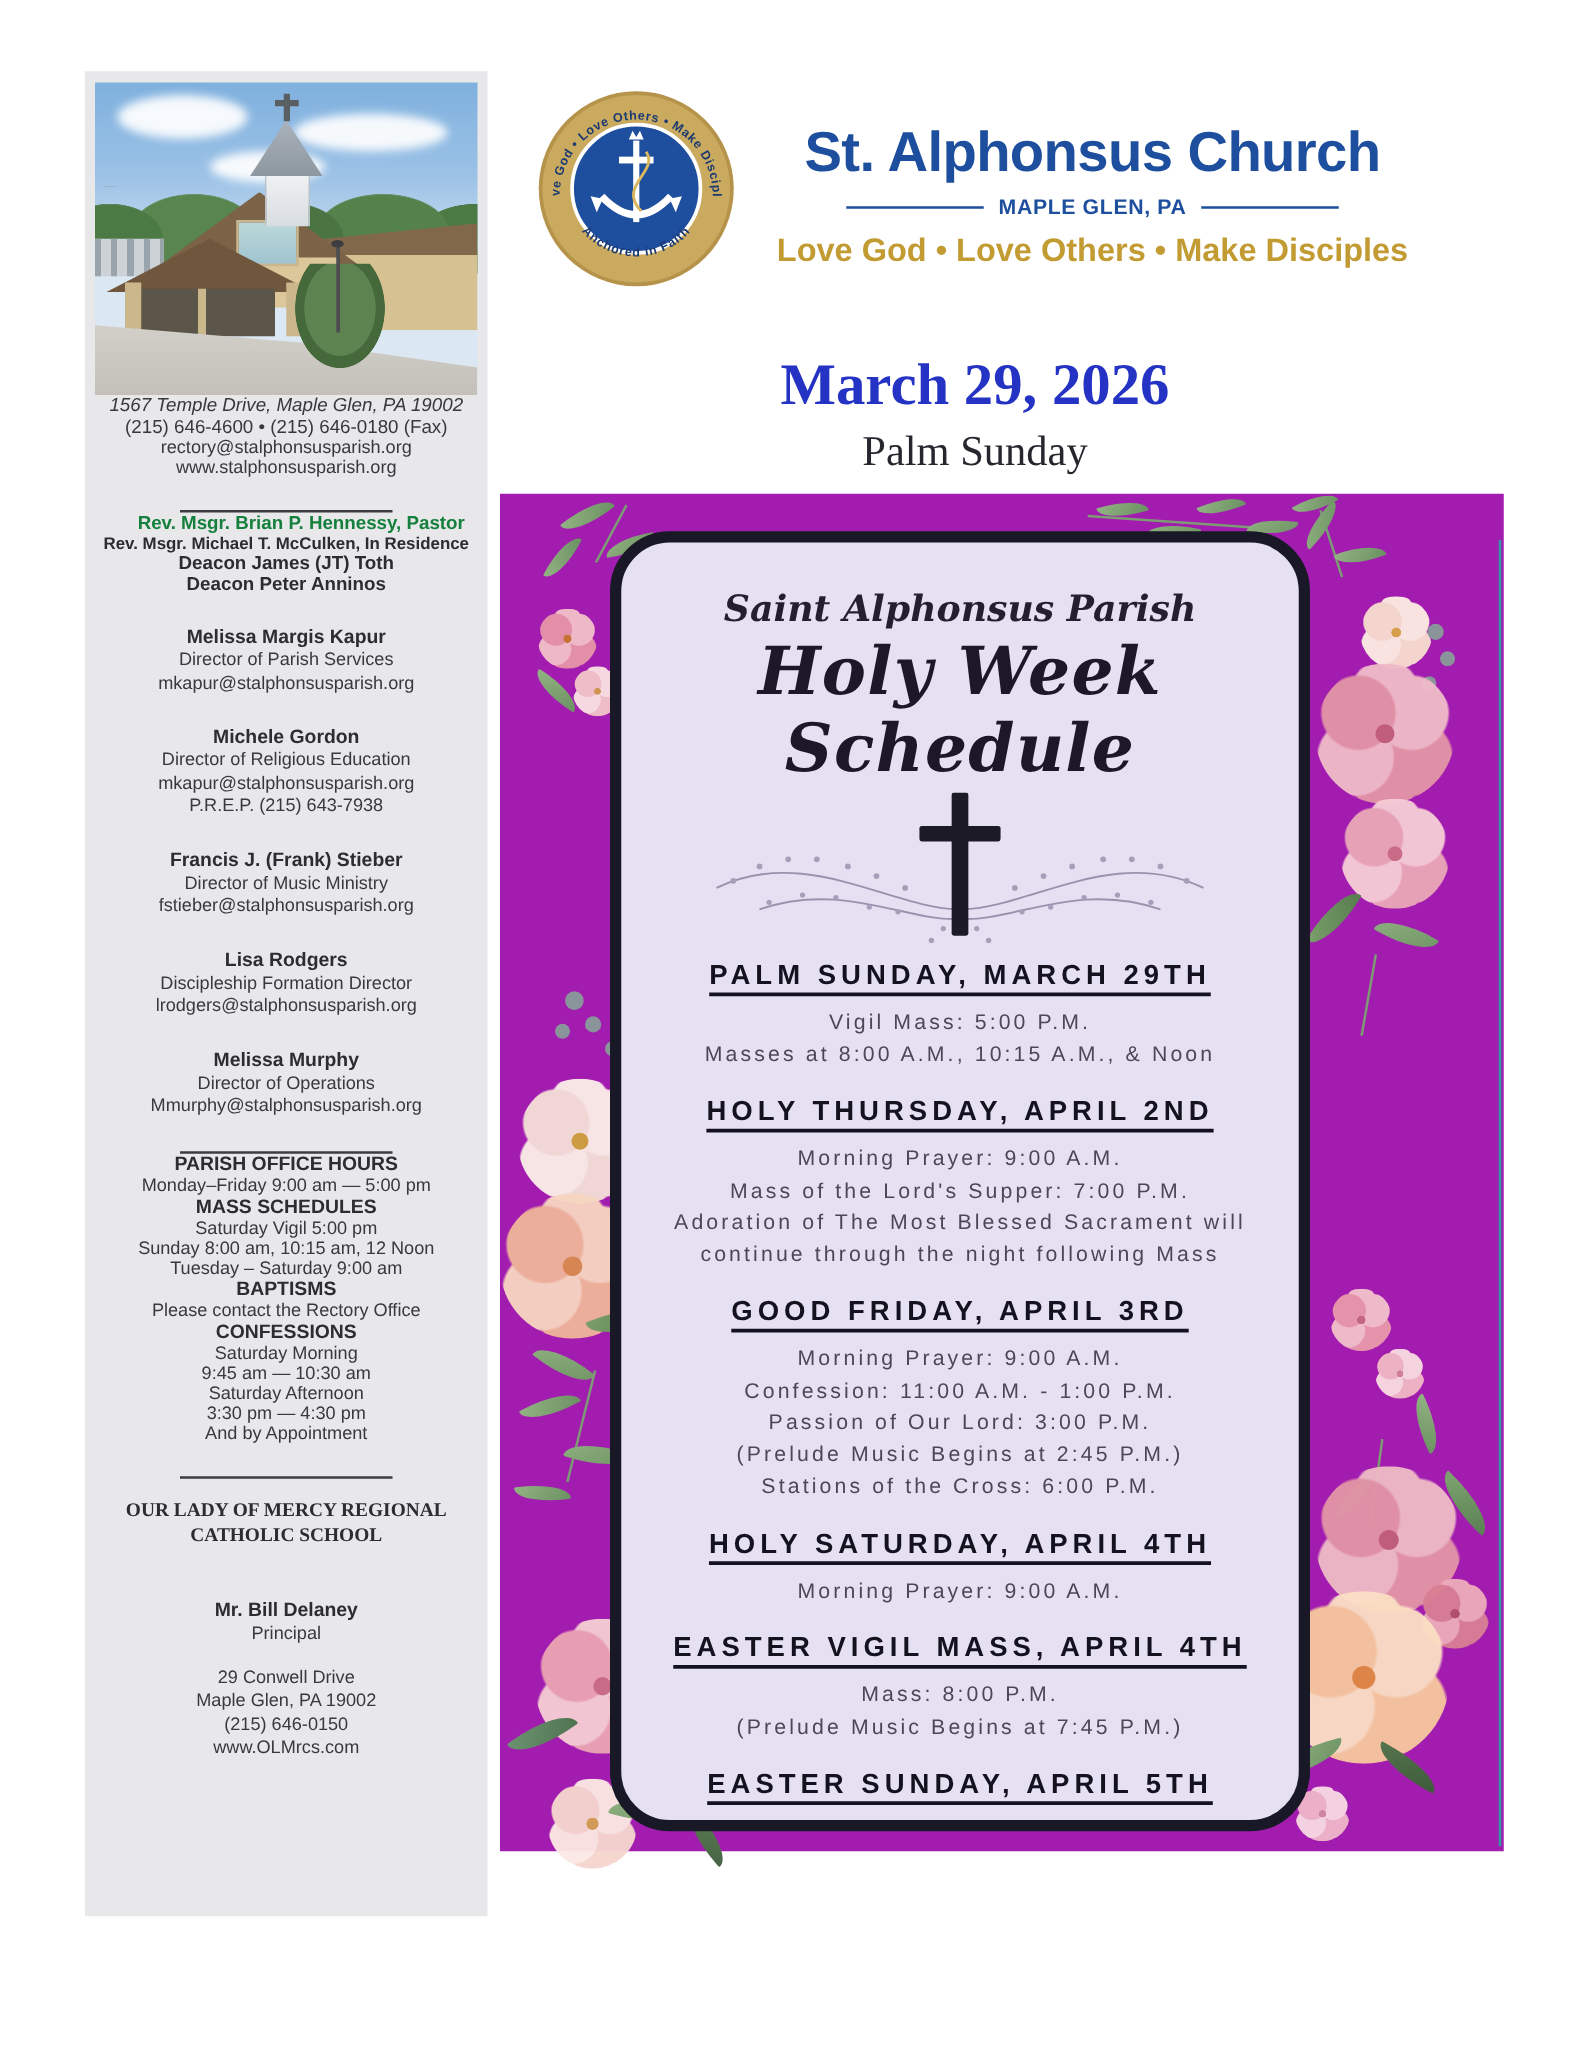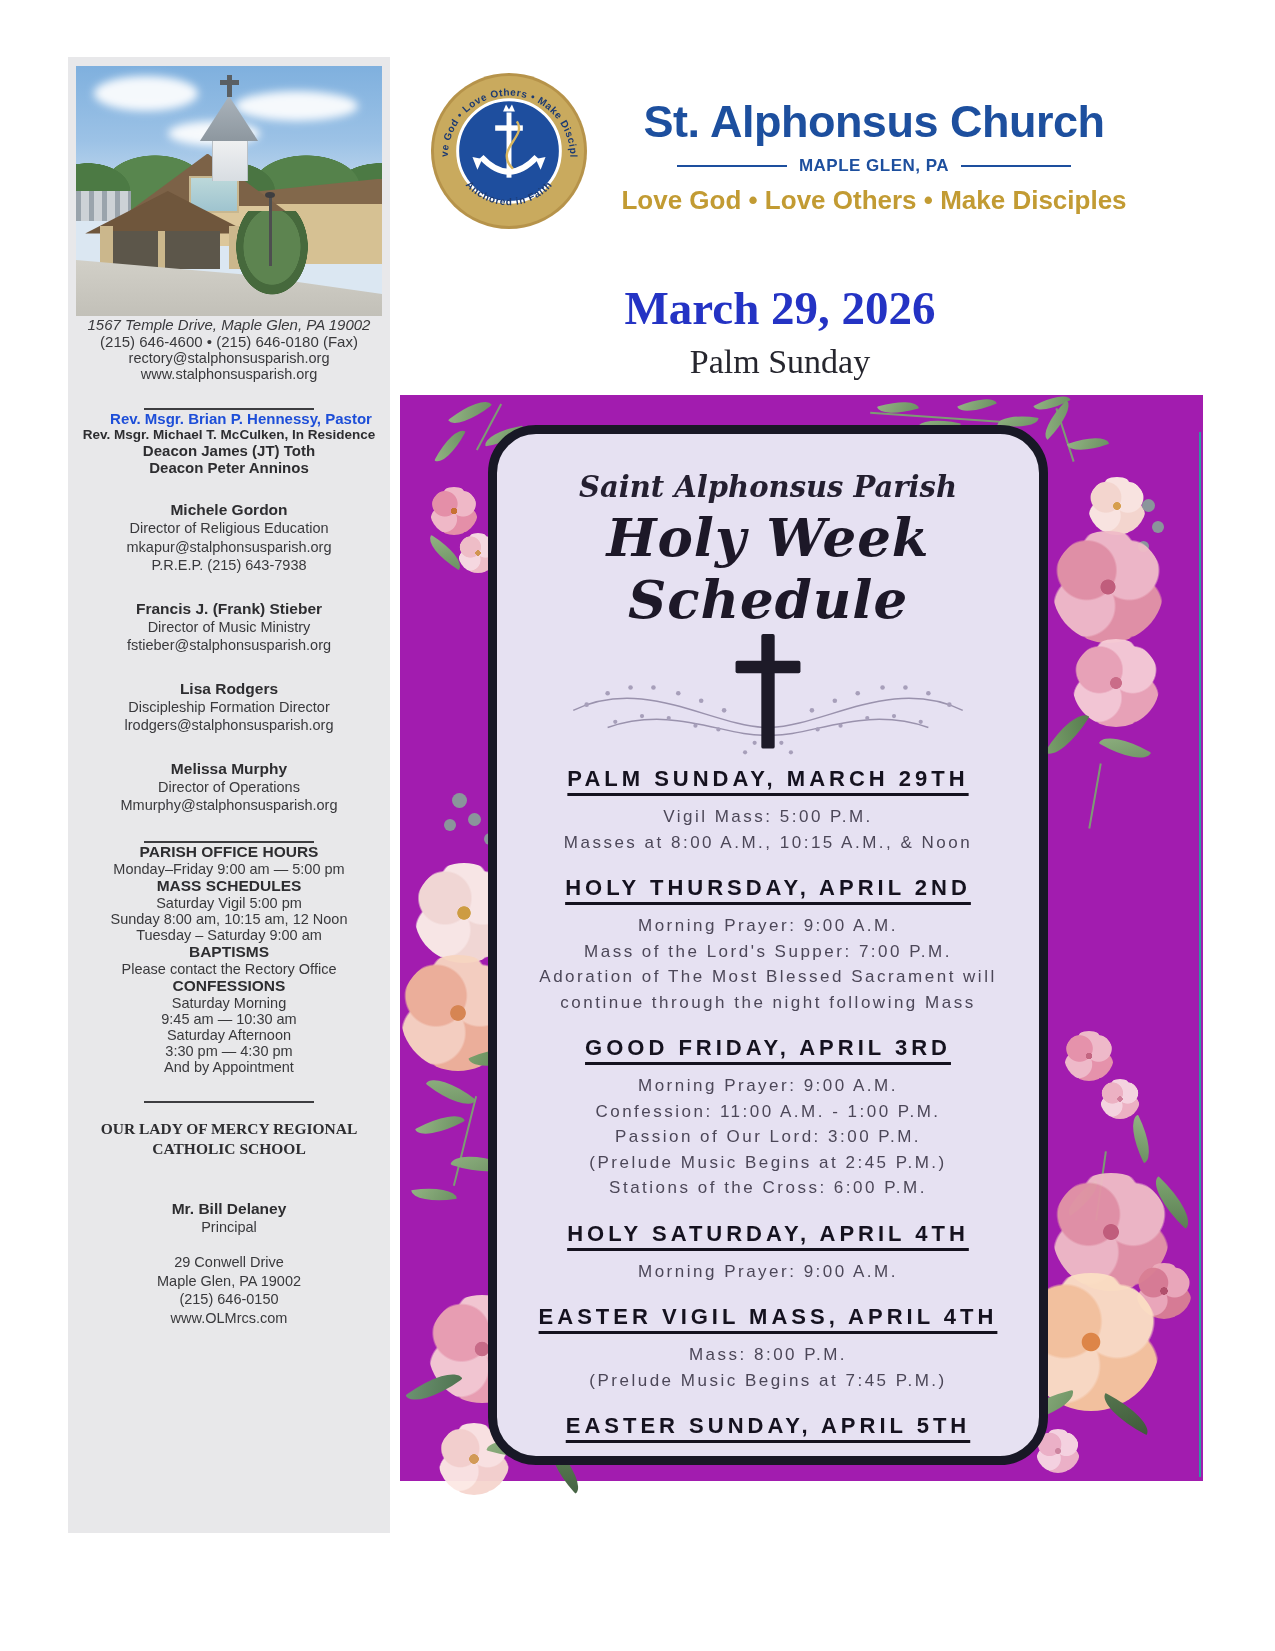--- a/index.html
+++ b/index.html
@@ -45,21 +45,21 @@
     background:radial-gradient(ellipse at 50% 42%,#5d8450 0 54%,#46693c 55% 68%,transparent 69%);}
   .ph-lamp{position:absolute;left:63%;top:52%;width:1%;height:28%;background:#4e4e50;}
   .ph-lamp::before{content:"";position:absolute;left:-120%;top:-4px;width:340%;height:6px;border-radius:50%;background:#3e3e40;}
 
   .sidebar p{margin:0;}
   .addr{margin-top:30px;font-size:15px;font-style:italic;}
   .phones{margin-top:13px;font-size:15px;}
   .email{margin-top:11px;font-size:14.5px;}
   .web{margin-top:3px;font-size:14.5px;}
   .divider{width:170px;margin:26px auto 0;border-top:2px solid #3d3d40;}
-  .pastor{margin-top:16px;font-weight:bold;font-size:15px;color:#1d4ed8;padding-left:24px;}
+  .pastor{margin-top:16px;font-weight:bold;font-size:15px;color:#15803d;padding-left:24px;}
   .resid{margin-top:4px;font-weight:bold;font-size:13.5px;color:#2d2d30;}
   .deacon{margin-top:25px;font-weight:bold;font-size:15px;color:#2d2d30;}
   .deacon2{margin-top:6px;font-weight:bold;font-size:15px;color:#2d2d30;}
   .staff{margin-top:25px;}
   .sname{font-weight:bold;font-size:15.5px;color:#2d2d30;}
   .srole{font-size:14.5px;line-height:1.28;}
   .h{margin-top:22px;font-weight:bold;font-size:15.5px;color:#2d2d30;}
   .t{margin-top:8px;font-size:14.5px;}
   .tight{margin-top:5px;}
   .conf{margin-top:9px;}
@@ -146,20 +146,25 @@
     <p class="email">rectory@stalphonsusparish.org</p>
     <p class="web">www.stalphonsusparish.org</p>
 
     <div class="divider"></div>
 
     <p class="pastor">Rev. Msgr. Brian P. Hennessy, Pastor</p>
     <p class="resid">Rev. Msgr. Michael T. McCulken, In Residence</p>
     <p class="deacon">Deacon James (JT) Toth</p>
     <p class="deacon2">Deacon Peter Anninos</p>
 
+    <div class="staff">
+      <p class="sname">Melissa Margis Kapur</p>
+      <p class="srole">Director of Parish Services</p>
+      <p class="srole">mkapur@stalphonsusparish.org</p>
+    </div>
     <div class="staff">
       <p class="sname">Michele Gordon</p>
       <p class="srole">Director of Religious Education</p>
       <p class="srole">mkapur@stalphonsusparish.org</p>
       <p class="srole">P.R.E.P. (215) 643-7938</p>
     </div>
     <div class="staff">
       <p class="sname">Francis J. (Frank) Stieber</p>
       <p class="srole">Director of Music Ministry</p>
       <p class="srole">fstieber@stalphonsusparish.org</p>

